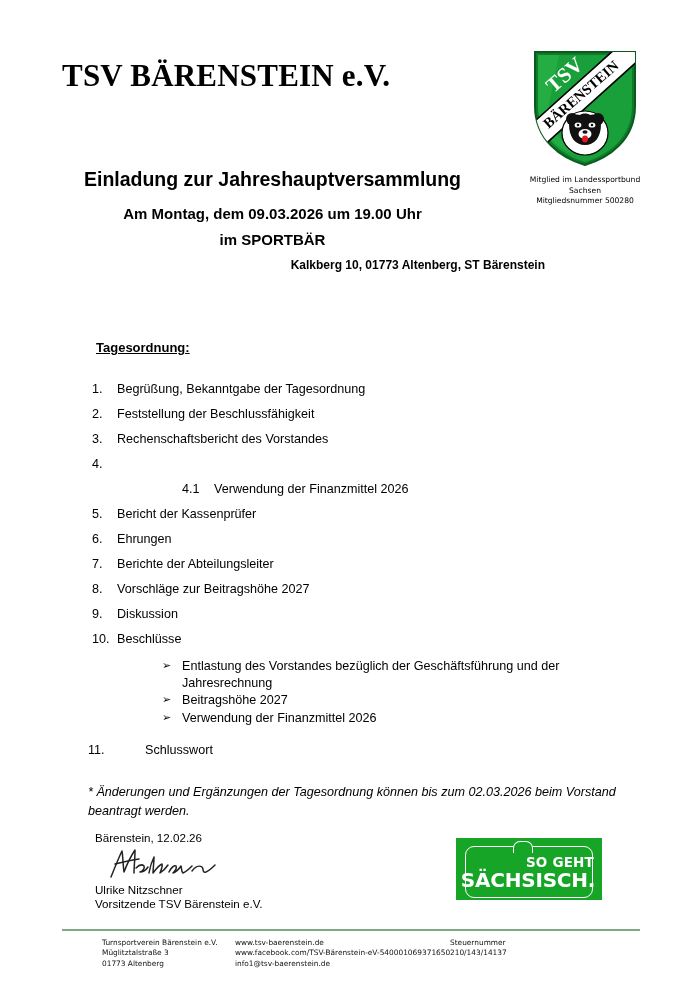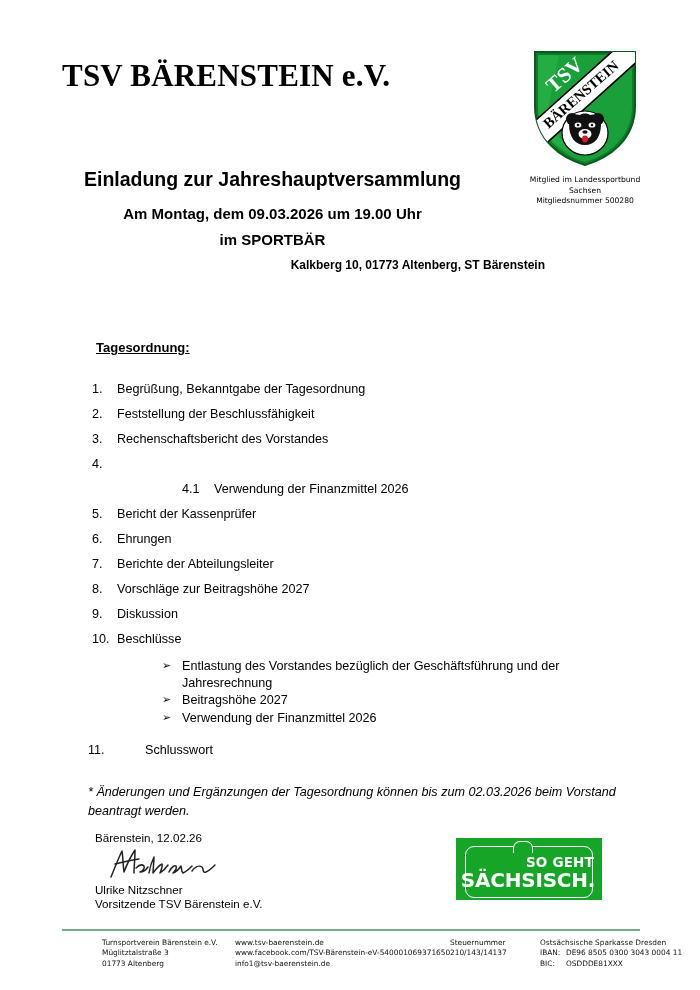--- a/index.html
+++ b/index.html
@@ -448,26 +448,15 @@
     </div>
     <div class="fcol fcol-2">
       <span class="frow">www.tsv-baerenstein.de</span>
       <span class="frow">www.facebook.com/TSV-Bärenstein-eV-540001069371650</span>
       <span class="frow">info1@tsv-baerenstein.de</span>
     </div>
     <div class="fcol fcol-3">
       <span class="frow">Steuernummer</span>
       <span class="frow">210/143/14137</span>
     </div>
-    <div class="fcol fcol-4">
-      <span class="frow">Ostsächsische Sparkasse Dresden</span>
-      <span class="bank-row">
-        <span class="bank-label">IBAN:</span>
-        <span>DE96 8505 0300 3043 0004 11</span>
-      </span>
-      <span class="bank-row">
-        <span class="bank-label">BIC:</span>
-        <span>OSDDDE81XXX</span>
-      </span>
-    </div>
   </div>
 
 </div>
 
 </body></html>

